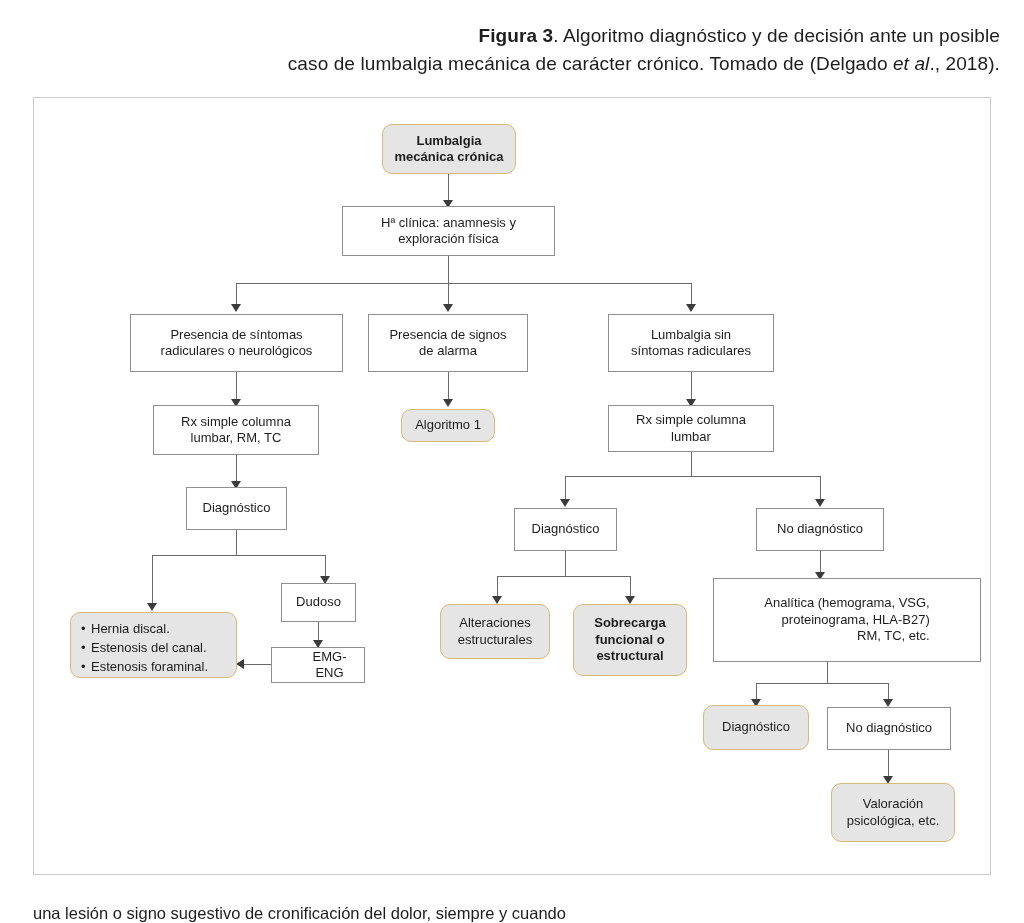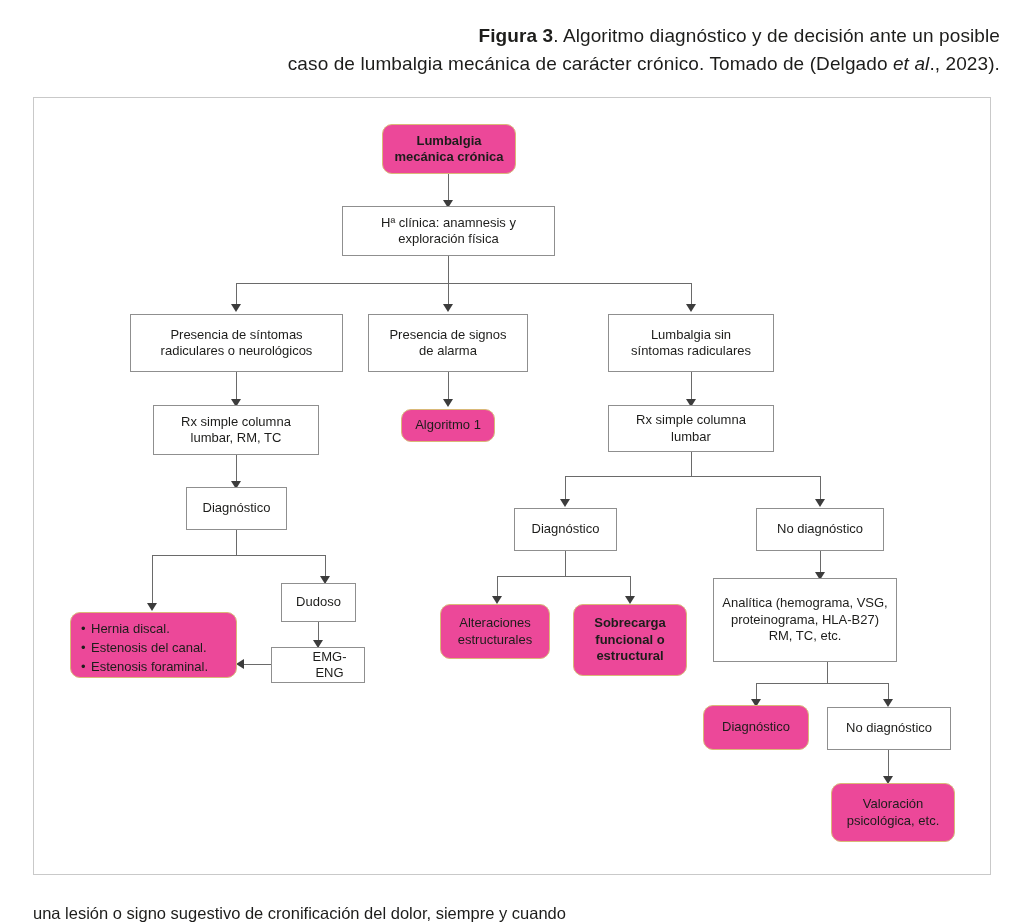--- a/index.html
+++ b/index.html
@@ -48,21 +48,21 @@
     text-align: center;
     font-size: 13px;
     line-height: 16.5px;
     color: #1d1d1b;
     background: #ffffff;
     border: 1.3px solid #8f8f8f;
     padding: 2px 4px;
     white-space: pre-line;
   }
   .node.tan {
-    background: #ec4899;
+    background: #e5e5e5;
     border: 1.3px solid #d9b978;
     border-radius: 10px;
   }
   .node.tan.bold { font-weight: bold; }
   .node.listbox {
     justify-content: flex-start;
     text-align: left;
     padding: 6px 8px 6px 10px;
     flex-direction: column;
     align-items: flex-start;
@@ -114,21 +114,21 @@
     height: 24px;
   }
 </style>
 </head>
 <body>
 
 <div id="page">
 
   <div class="caption">
     <b>Figura 3</b><span>. Algoritmo diagnóstico y de decisión ante un posible</span><br>
-    <span>caso de lumbalgia mecánica de carácter crónico. Tomado de (Delgado </span><i>et al</i><span>., 2023).</span>
+    <span>caso de lumbalgia mecánica de carácter crónico. Tomado de (Delgado </span><i>et al</i><span>., 2018).</span>
   </div>
 
   <div class="figure-frame"></div>
 
   <div class="ln v" style="left:448px; top:174px; height:32px;"></div>
   <div class="arrow down" style="left:443px; top:200px;"></div>
 
   <div class="ln v" style="left:448px; top:256px; height:27px;"></div>
 
   <div class="ln h" style="left:236px; top:283px; width:456px;"></div>
@@ -233,21 +233,21 @@
     <span class="li">Estenosis foraminal.</span>
   </div>
 
   <div class="node tan" style="left:440px; top:604px; width:110px; height:55px;">Alteraciones
 estructurales</div>
 
   <div class="node tan" style="left:573px; top:604px; width:114px; height:72px;font-weight:bold;">Sobrecarga
 funcional o
 estructural</div>
 
-  <div class="node" style="left:713px; top:578px; width:184px; height:84px;">Analítica (hemograma, VSG,
+  <div class="node" style="left:713px; top:578px; width:268px; height:84px;text-align:right;">Analítica (hemograma, VSG,
 proteinograma, HLA-B27)
 RM, TC, etc.</div>
 
   <div class="node tan" style="left:703px; top:705px; width:106px; height:45px;">Diagnóstico</div>
 
   <div class="node" style="left:827px; top:707px; width:124px; height:43px;">No diagnóstico</div>
 
   <div class="node tan" style="left:831px; top:783px; width:124px; height:59px;">Valoración
 psicológica, etc.</div>
 

